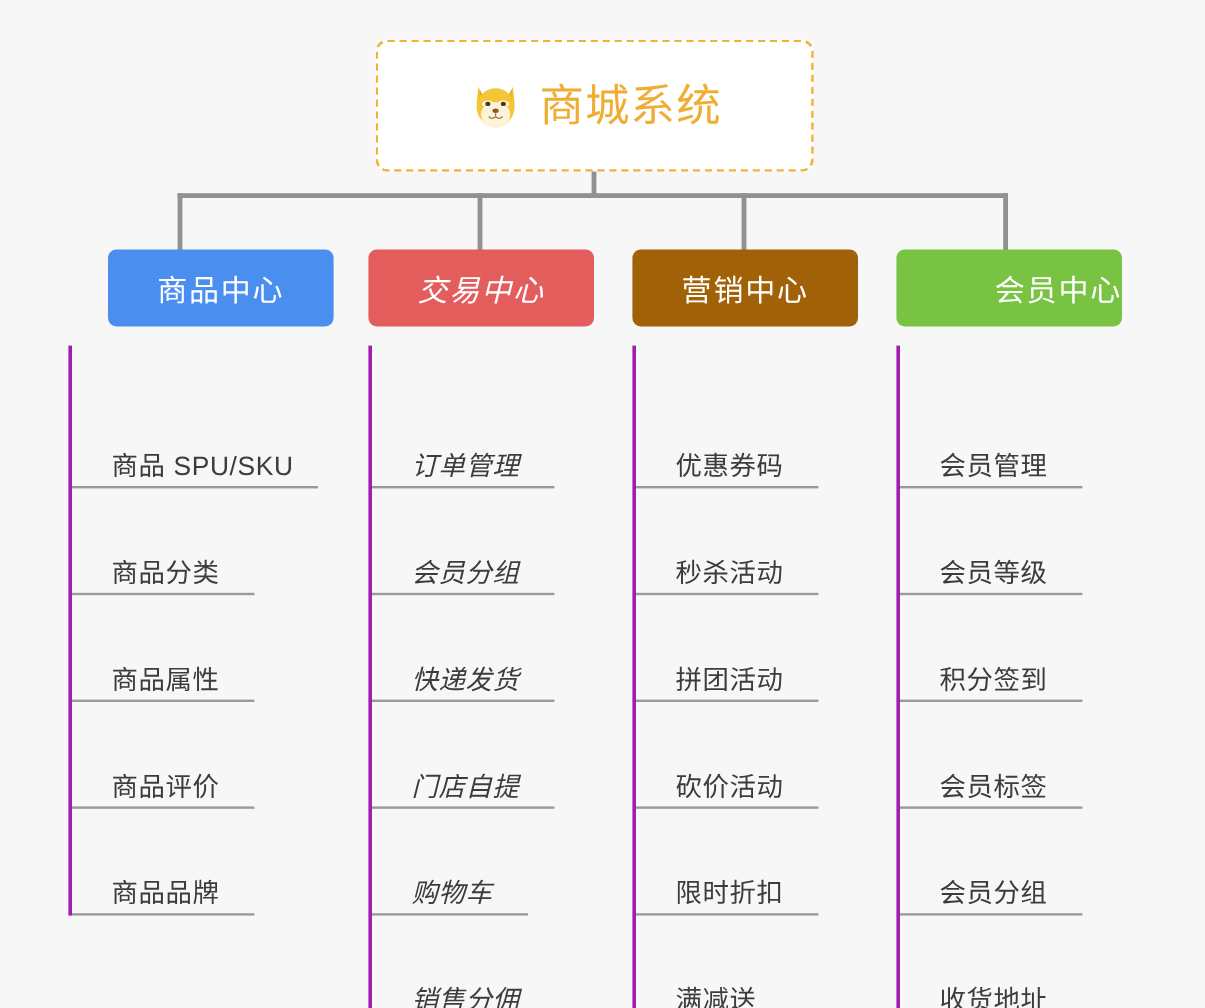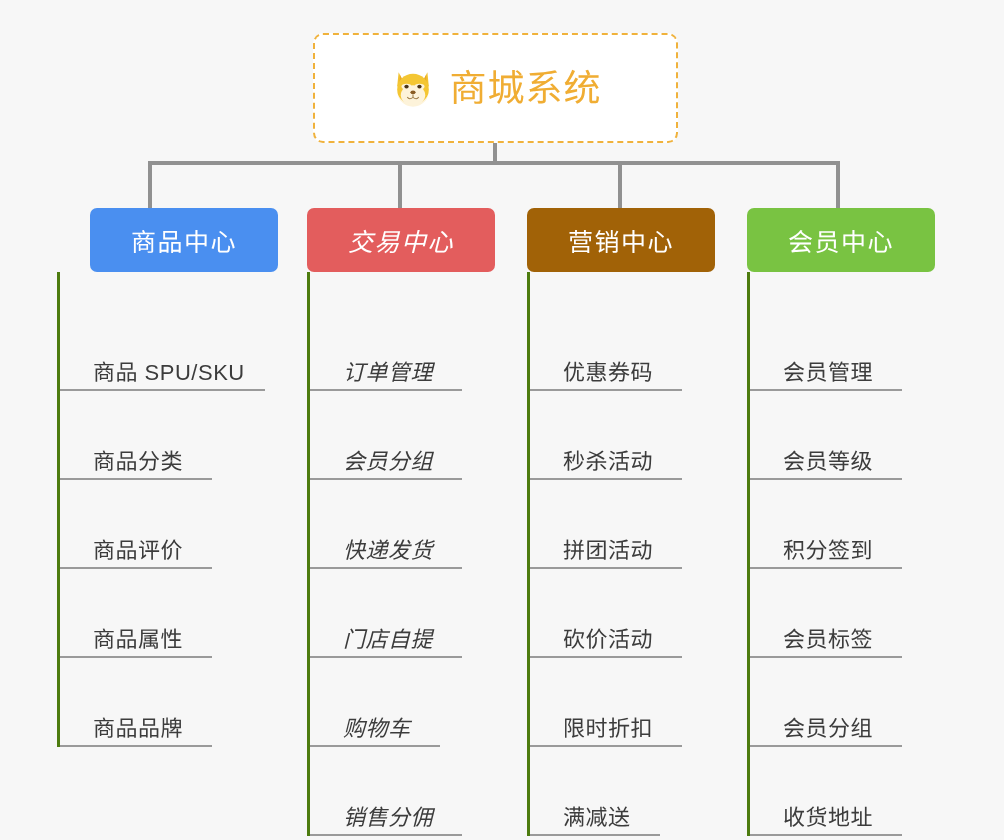--- a/index.html
+++ b/index.html
@@ -98,29 +98,29 @@
     align-items: center;
     justify-content: center;
     color: #ffffff;
     font-size: 25px;
     letter-spacing: 1.5px;
     white-space: nowrap;
   }
   .cat-box.blue   { background: #4a8ff0; margin-left: 33px; }
   .cat-box.red    { background: #e35d5d; }
   .cat-box.orange { background: #a16207; text-align: right; }
-  .cat-box.green  { background: #79c342; }
+  .cat-box.green  { background: #79c342; justify-content: flex-end; }
 
   
   .leaf-list {
     position: relative;
-    margin-top: 0;
+    margin-top: 16px;
     padding-top: 30px;
     padding-left: 0;
-    border-left: 3px solid #4d7c0f;
+    border-left: 3px solid #a21caf;
     width: 100%;
     box-sizing: border-box;
   }
   .leaf-item {
     position: relative;
     height: 89px;
     box-sizing: border-box;
     display: flex;
     align-items: flex-end;
   }
@@ -183,25 +183,25 @@
     <div class="leaf-list">
       <div class="leaf-item">
         <span class="leaf-label">商品 SPU/SKU</span>
         <span class="leaf-underline" style="width: 205px;"></span>
       </div>
       <div class="leaf-item">
         <span class="leaf-label">商品分类</span>
         <span class="leaf-underline" style="width: 152px;"></span>
       </div>
       <div class="leaf-item">
+        <span class="leaf-label">商品属性</span>
+        <span class="leaf-underline" style="width: 152px;"></span>
+      </div>
+      <div class="leaf-item">
         <span class="leaf-label">商品评价</span>
-        <span class="leaf-underline" style="width: 152px;"></span>
-      </div>
-      <div class="leaf-item">
-        <span class="leaf-label">商品属性</span>
         <span class="leaf-underline" style="width: 152px;"></span>
       </div>
       <div class="leaf-item">
         <span class="leaf-label">商品品牌</span>
         <span class="leaf-underline" style="width: 152px;"></span>
       </div>
     </div>
   </div>
 
   <div class="branch b2">

